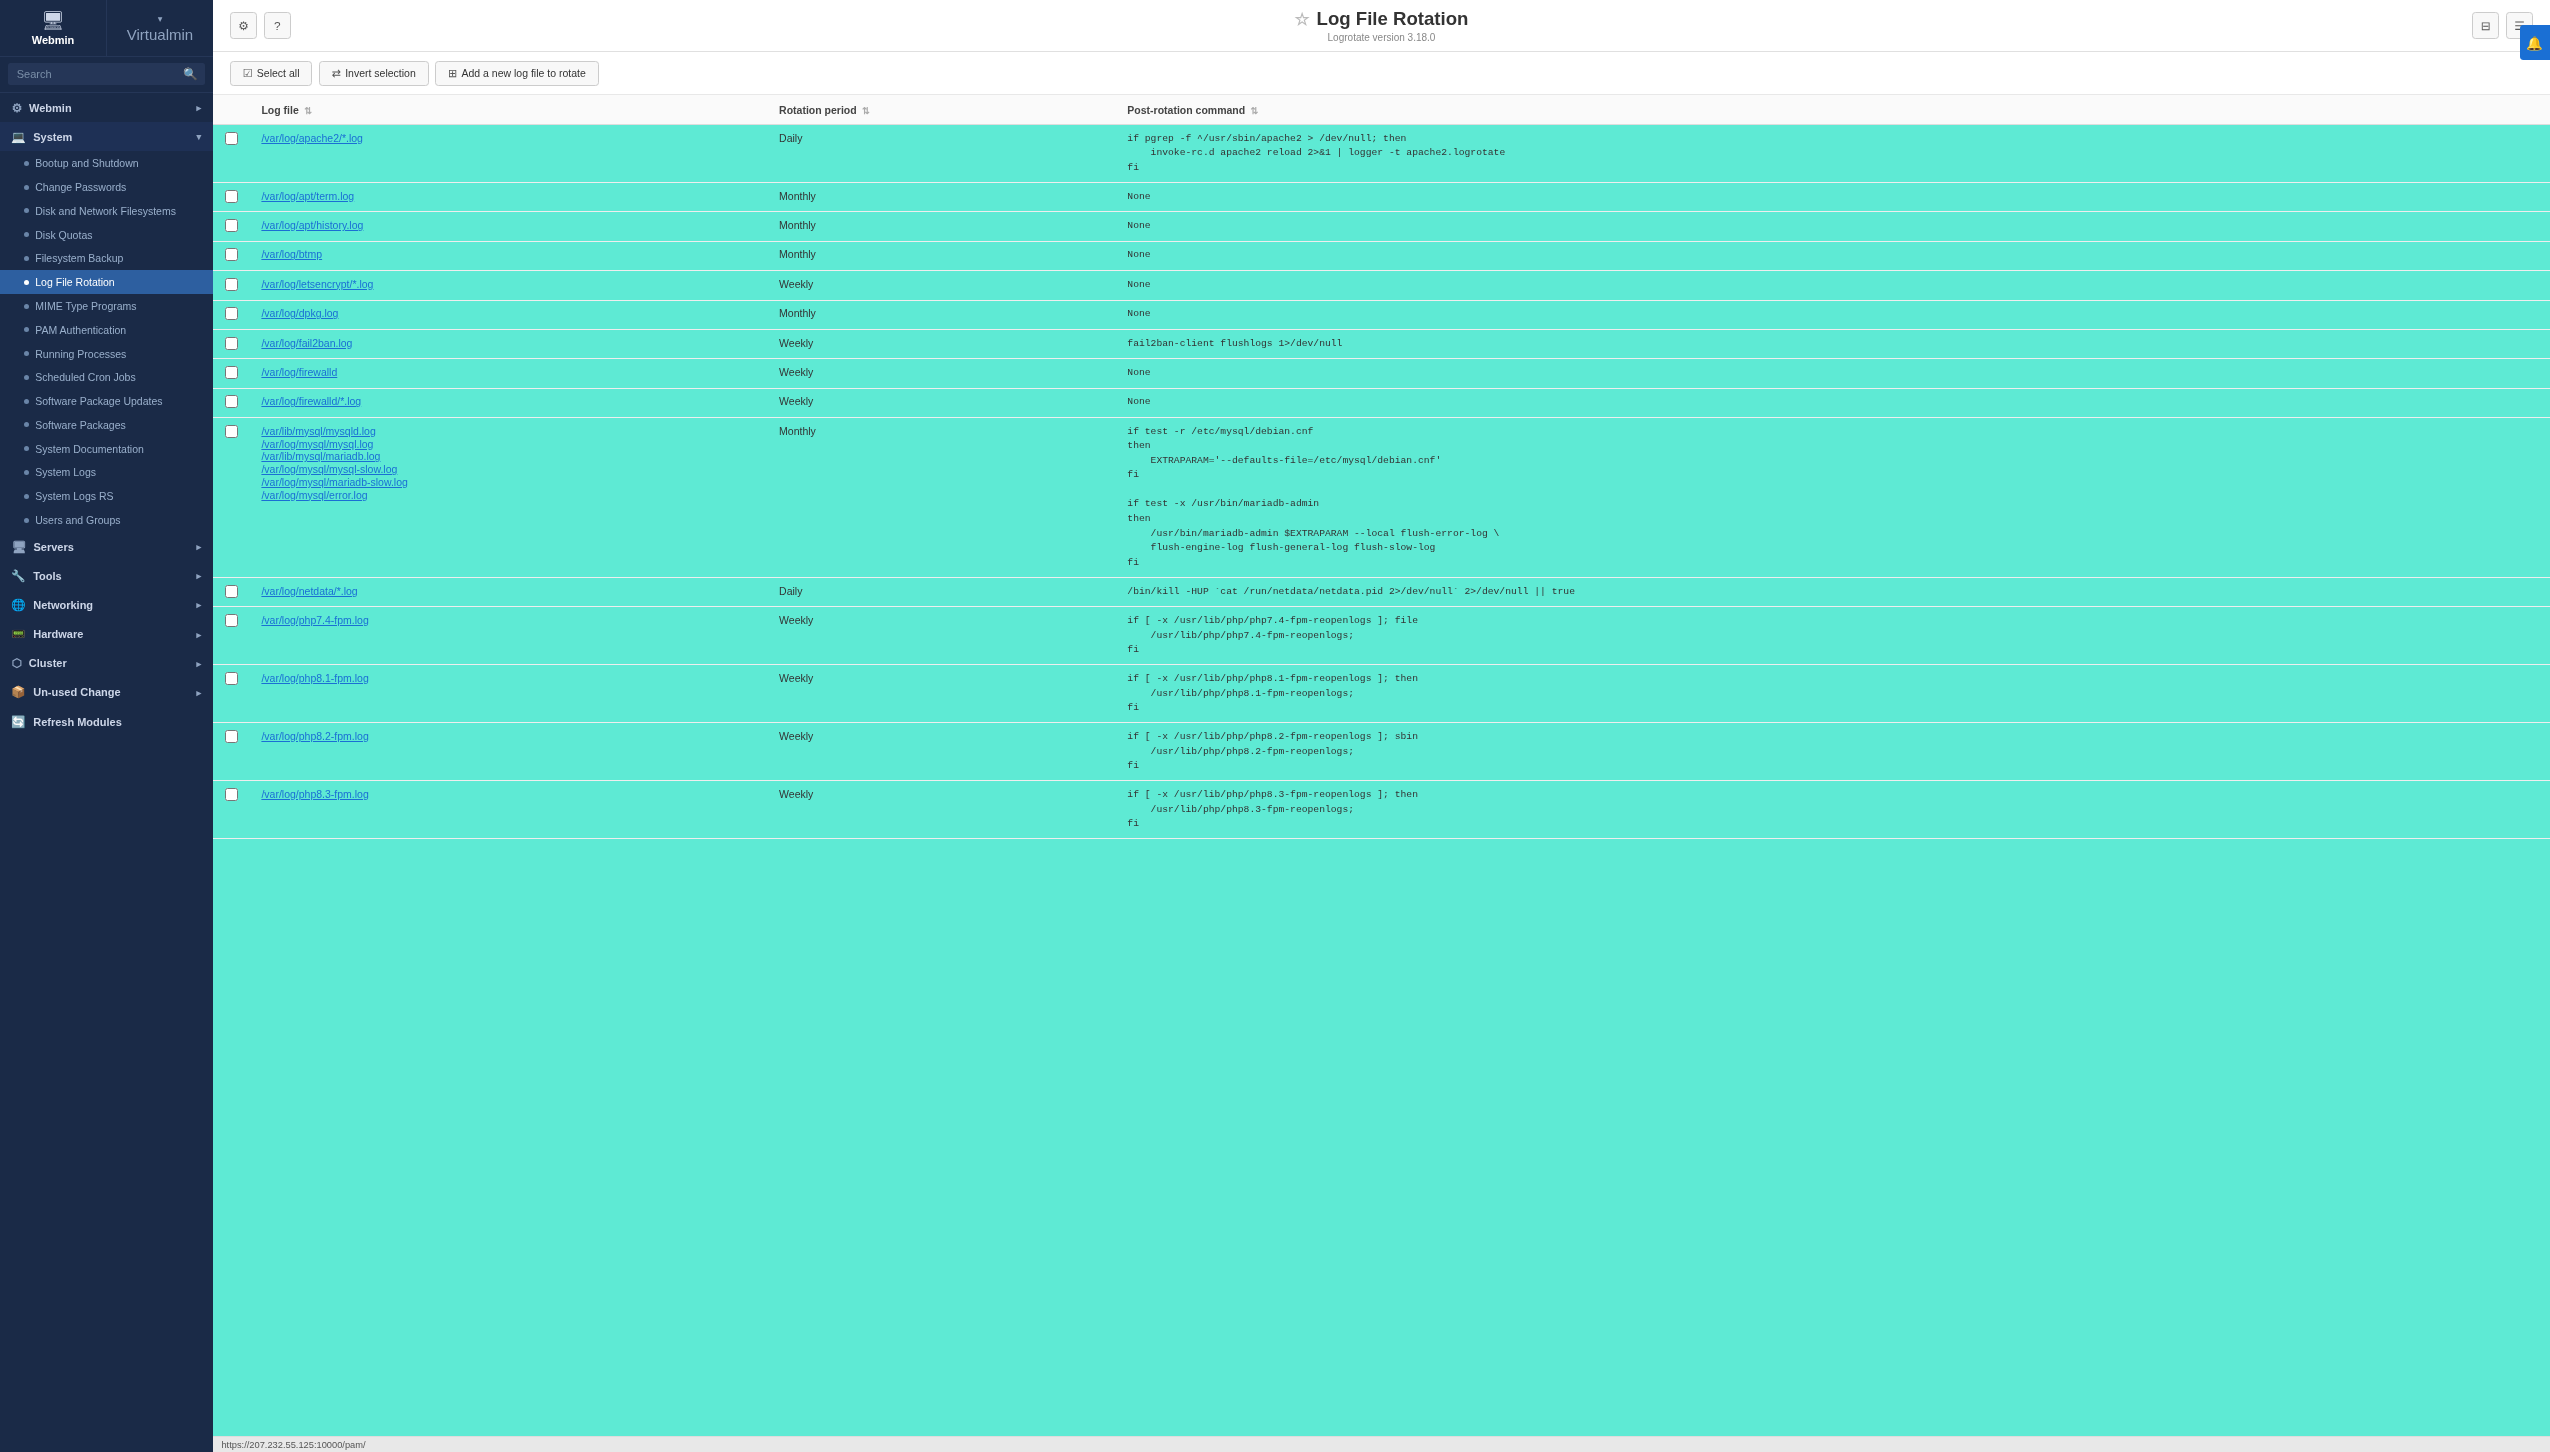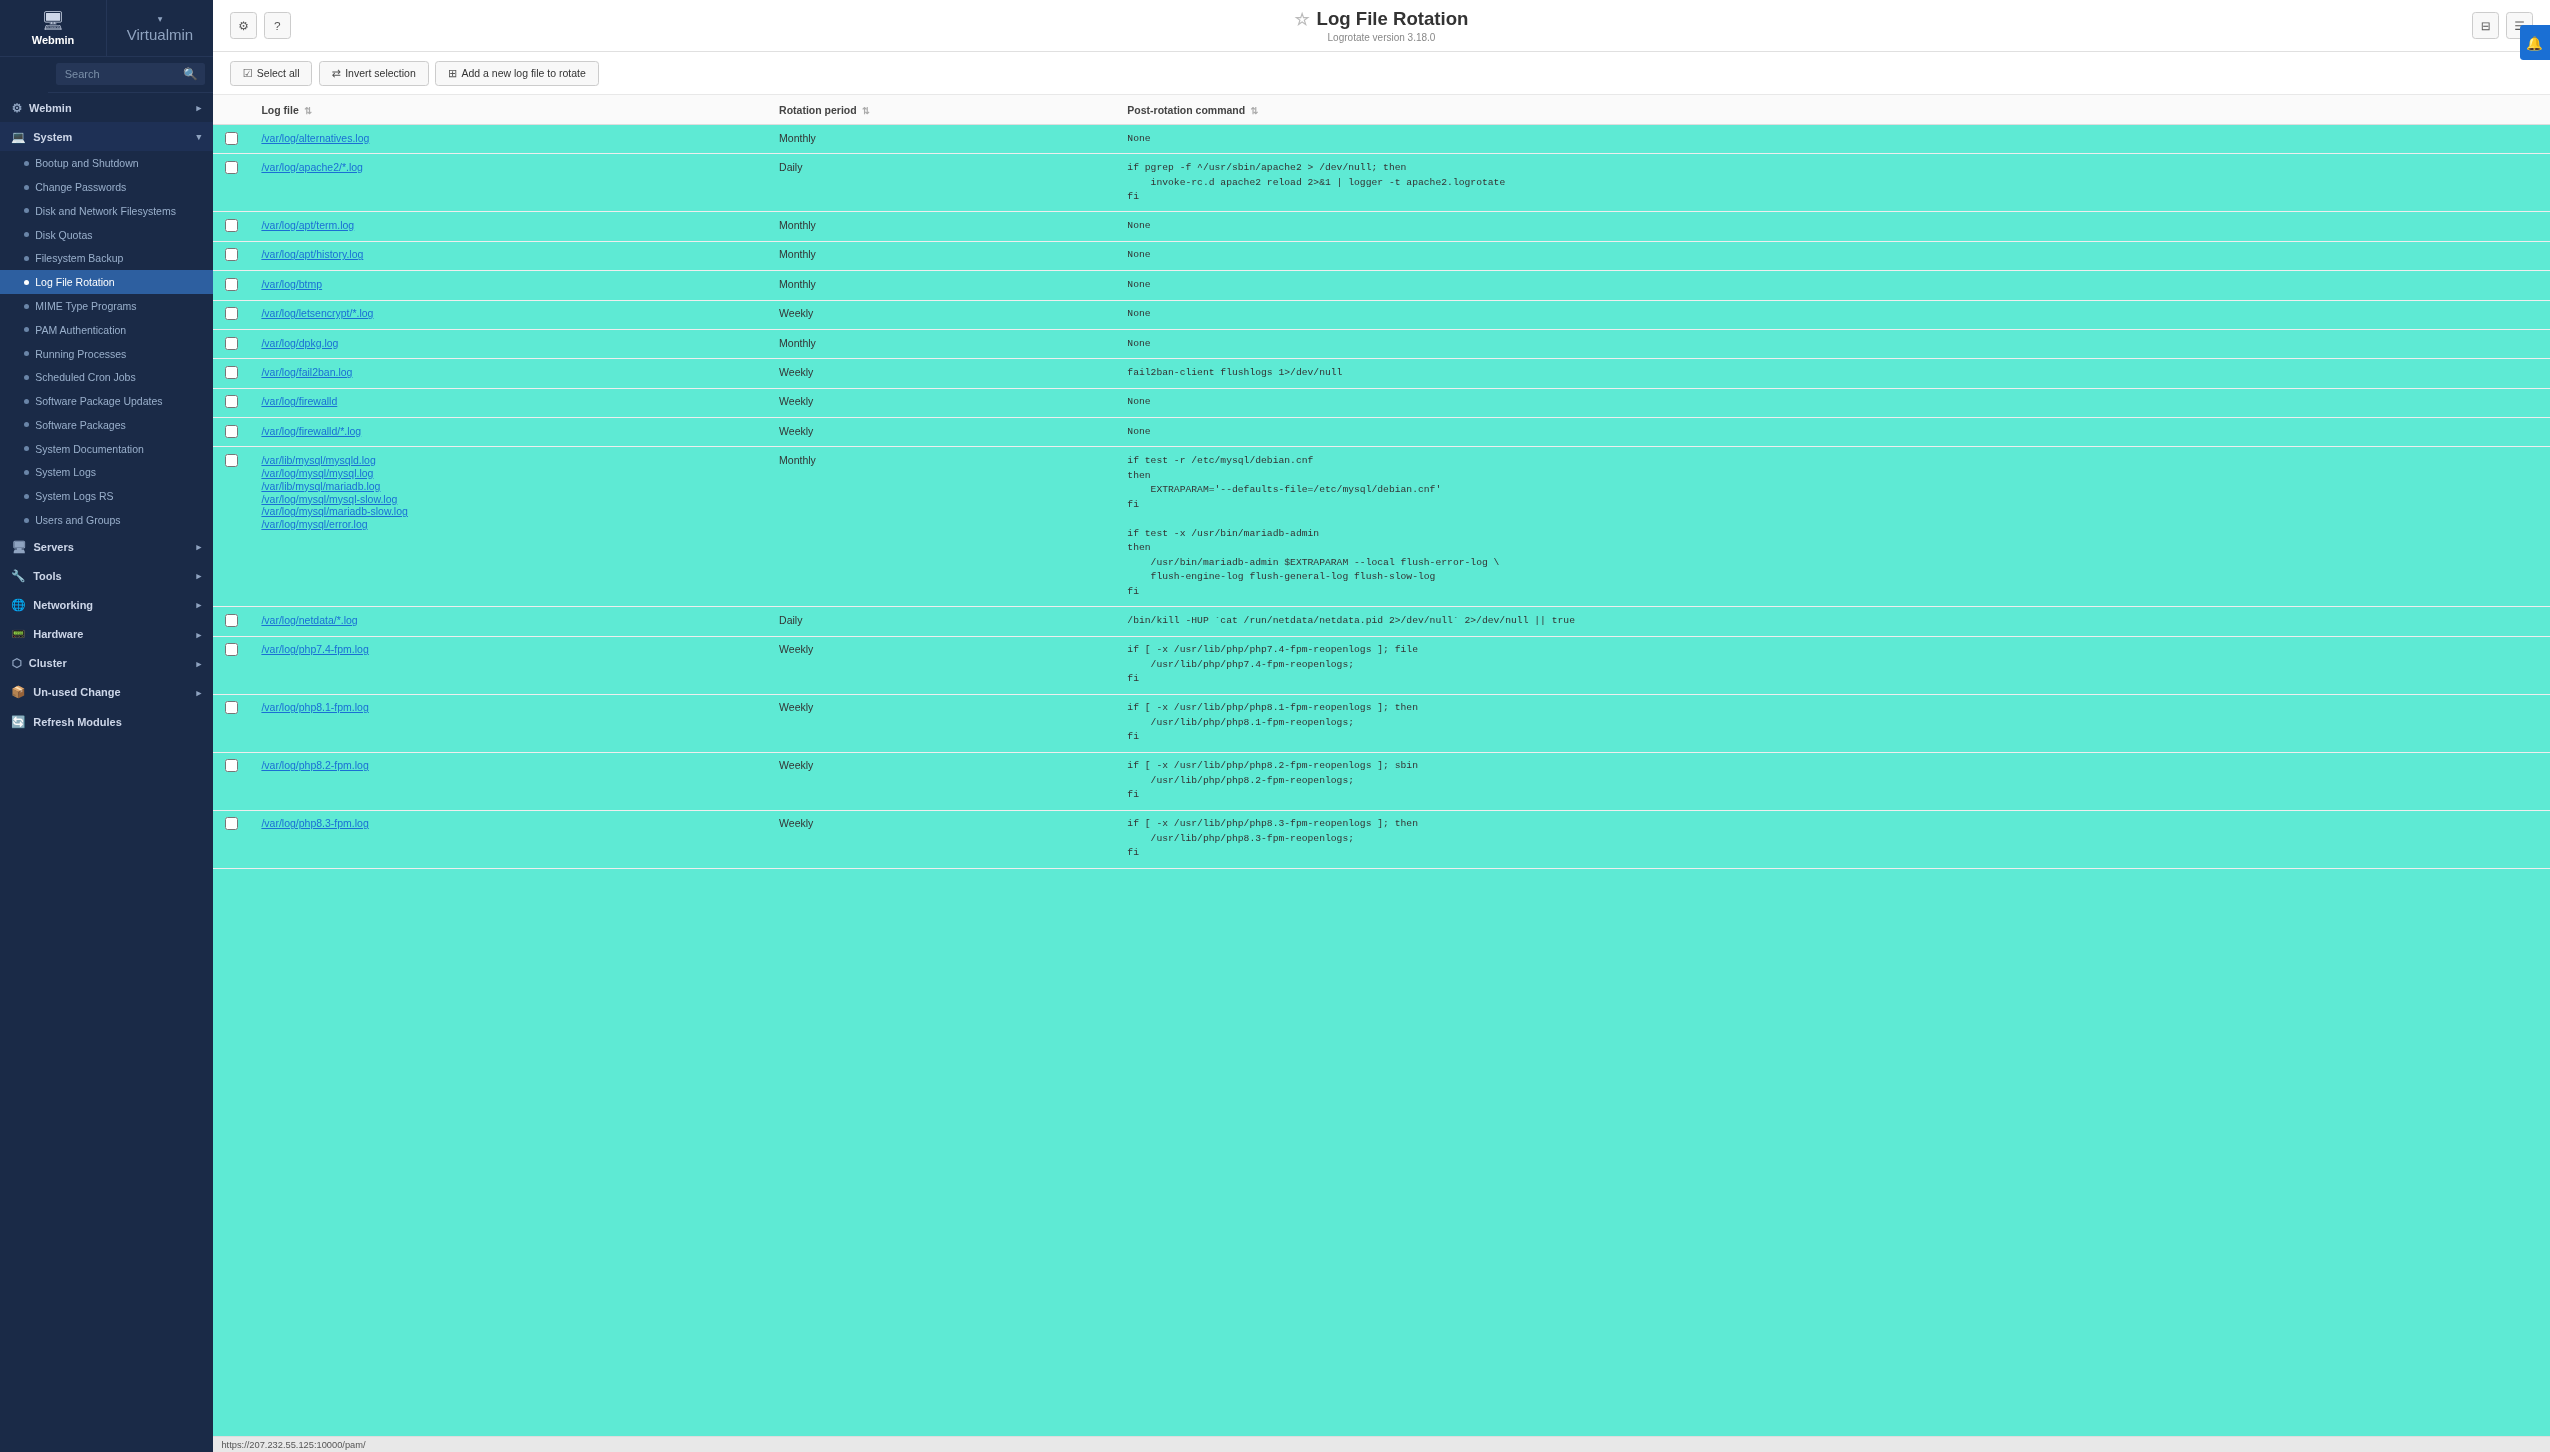--- a/index.html
+++ b/index.html
@@ -44,21 +44,20 @@
       flex: 1;
       color: #8fa3c0;
     }
     .virtualmin-btn .virt-arrow { font-size: 9.3px; margin-bottom: 1.7px; }
     .virtualmin-btn .virt-label { font-size: 15px; }
 
     #search-bar {
       padding: 6.7px 8.4px;
       background: #1a2a47;
       border-bottom: 0.8px solid #253657;
-      margin-left: 48px;
     }
     #search-bar input {
       width: 100%;
       background: #253657;
       border: none;
       border-radius: 2.5px;
       padding: 5px 25px 5px 8.4px;
       color: #cdd6e8;
       font-size: 11px;
       outline: none;
@@ -468,28 +467,20 @@
             <span>Rotation period</span>
             <span class="sort-icon">⇅</span>
           </th>
           <th>
             <span>Post-rotation command</span>
             <span class="sort-icon">⇅</span>
           </th>
         </tr>
       </thead>
       <tbody id="table-body">
-      <tr>
-            <td class="checkbox-cell"><input type="checkbox" style=""></td>
-            <td class="log-file">
-              <a href="#" class="multi-link">/var/log/alternatives.log</a>
-            </td>
-            <td class="rotation">Monthly</td>
-            <td class="post-cmd">None</td>
-          </tr>
           <tr>
             <td class="checkbox-cell"><input type="checkbox" style=""></td>
             <td class="log-file">
               <a href="#" class="multi-link">/var/log/apache2/*.log</a>
             </td>
             <td class="rotation">Daily</td>
             <td class="post-cmd">if pgrep -f ^/usr/sbin/apache2 &gt; /dev/null; then
     invoke-rc.d apache2 reload 2&gt;&amp;1 | logger -t apache2.logrotate
 fi</td>
           </tr>

